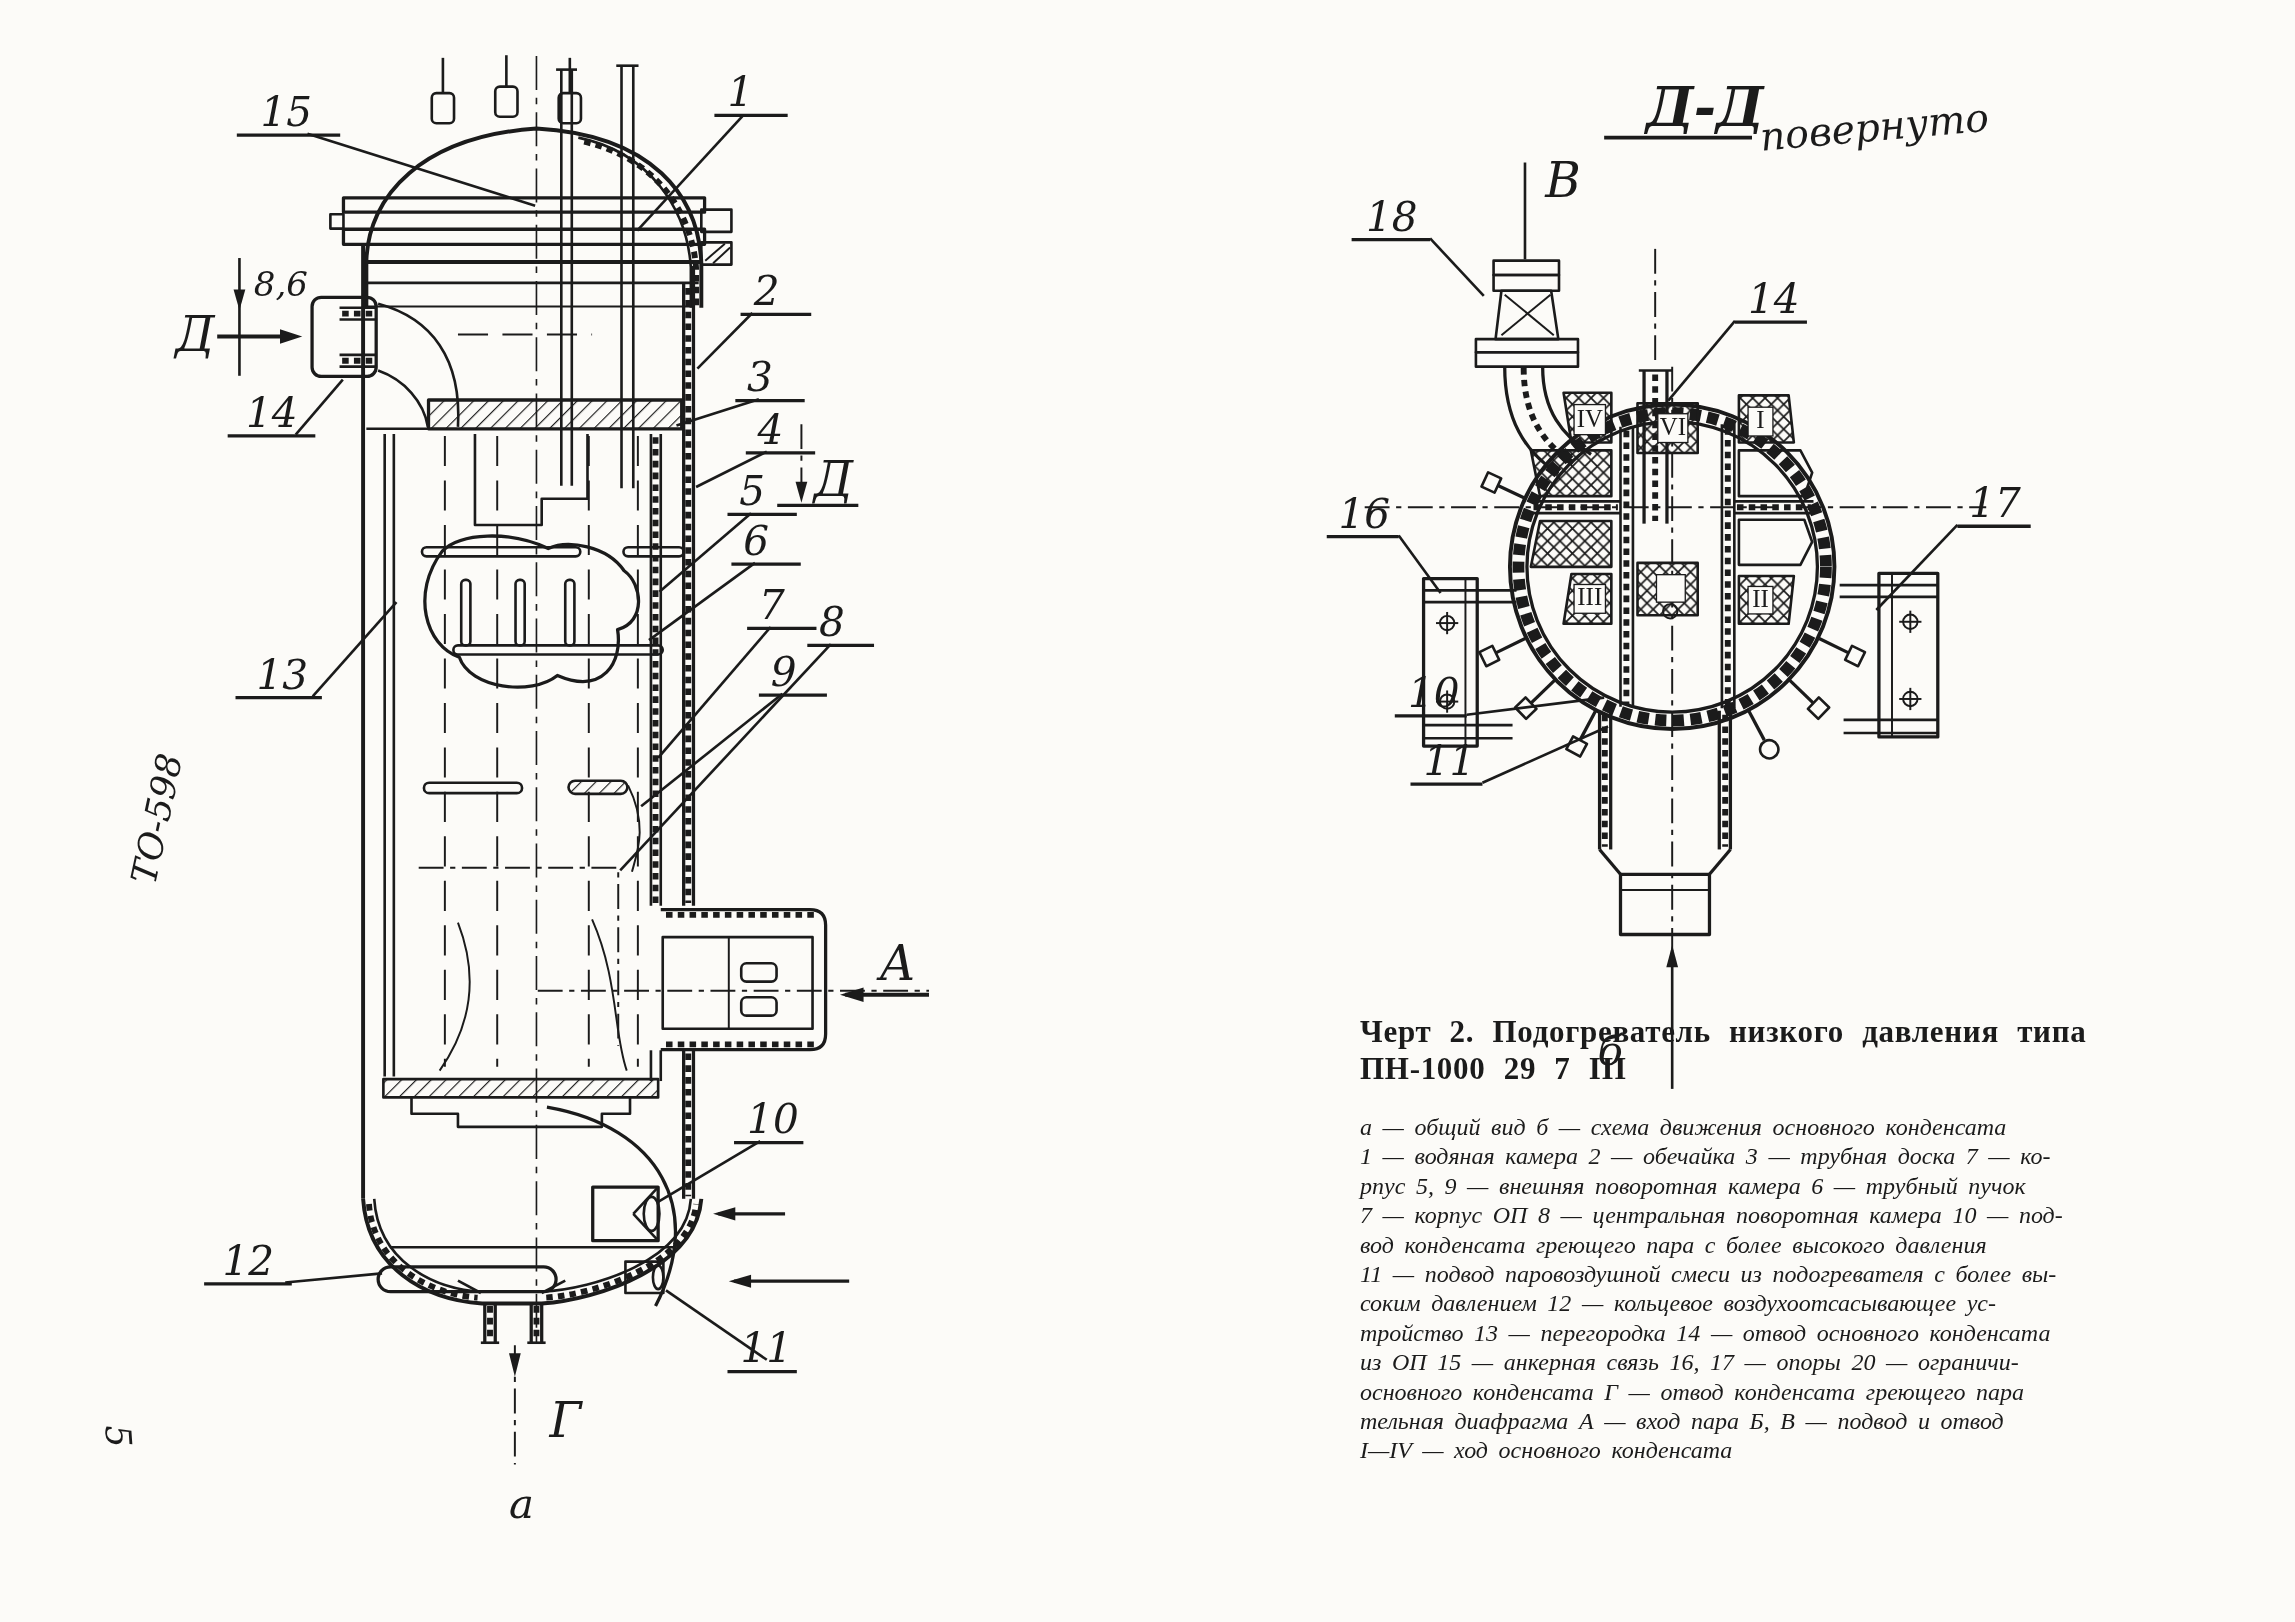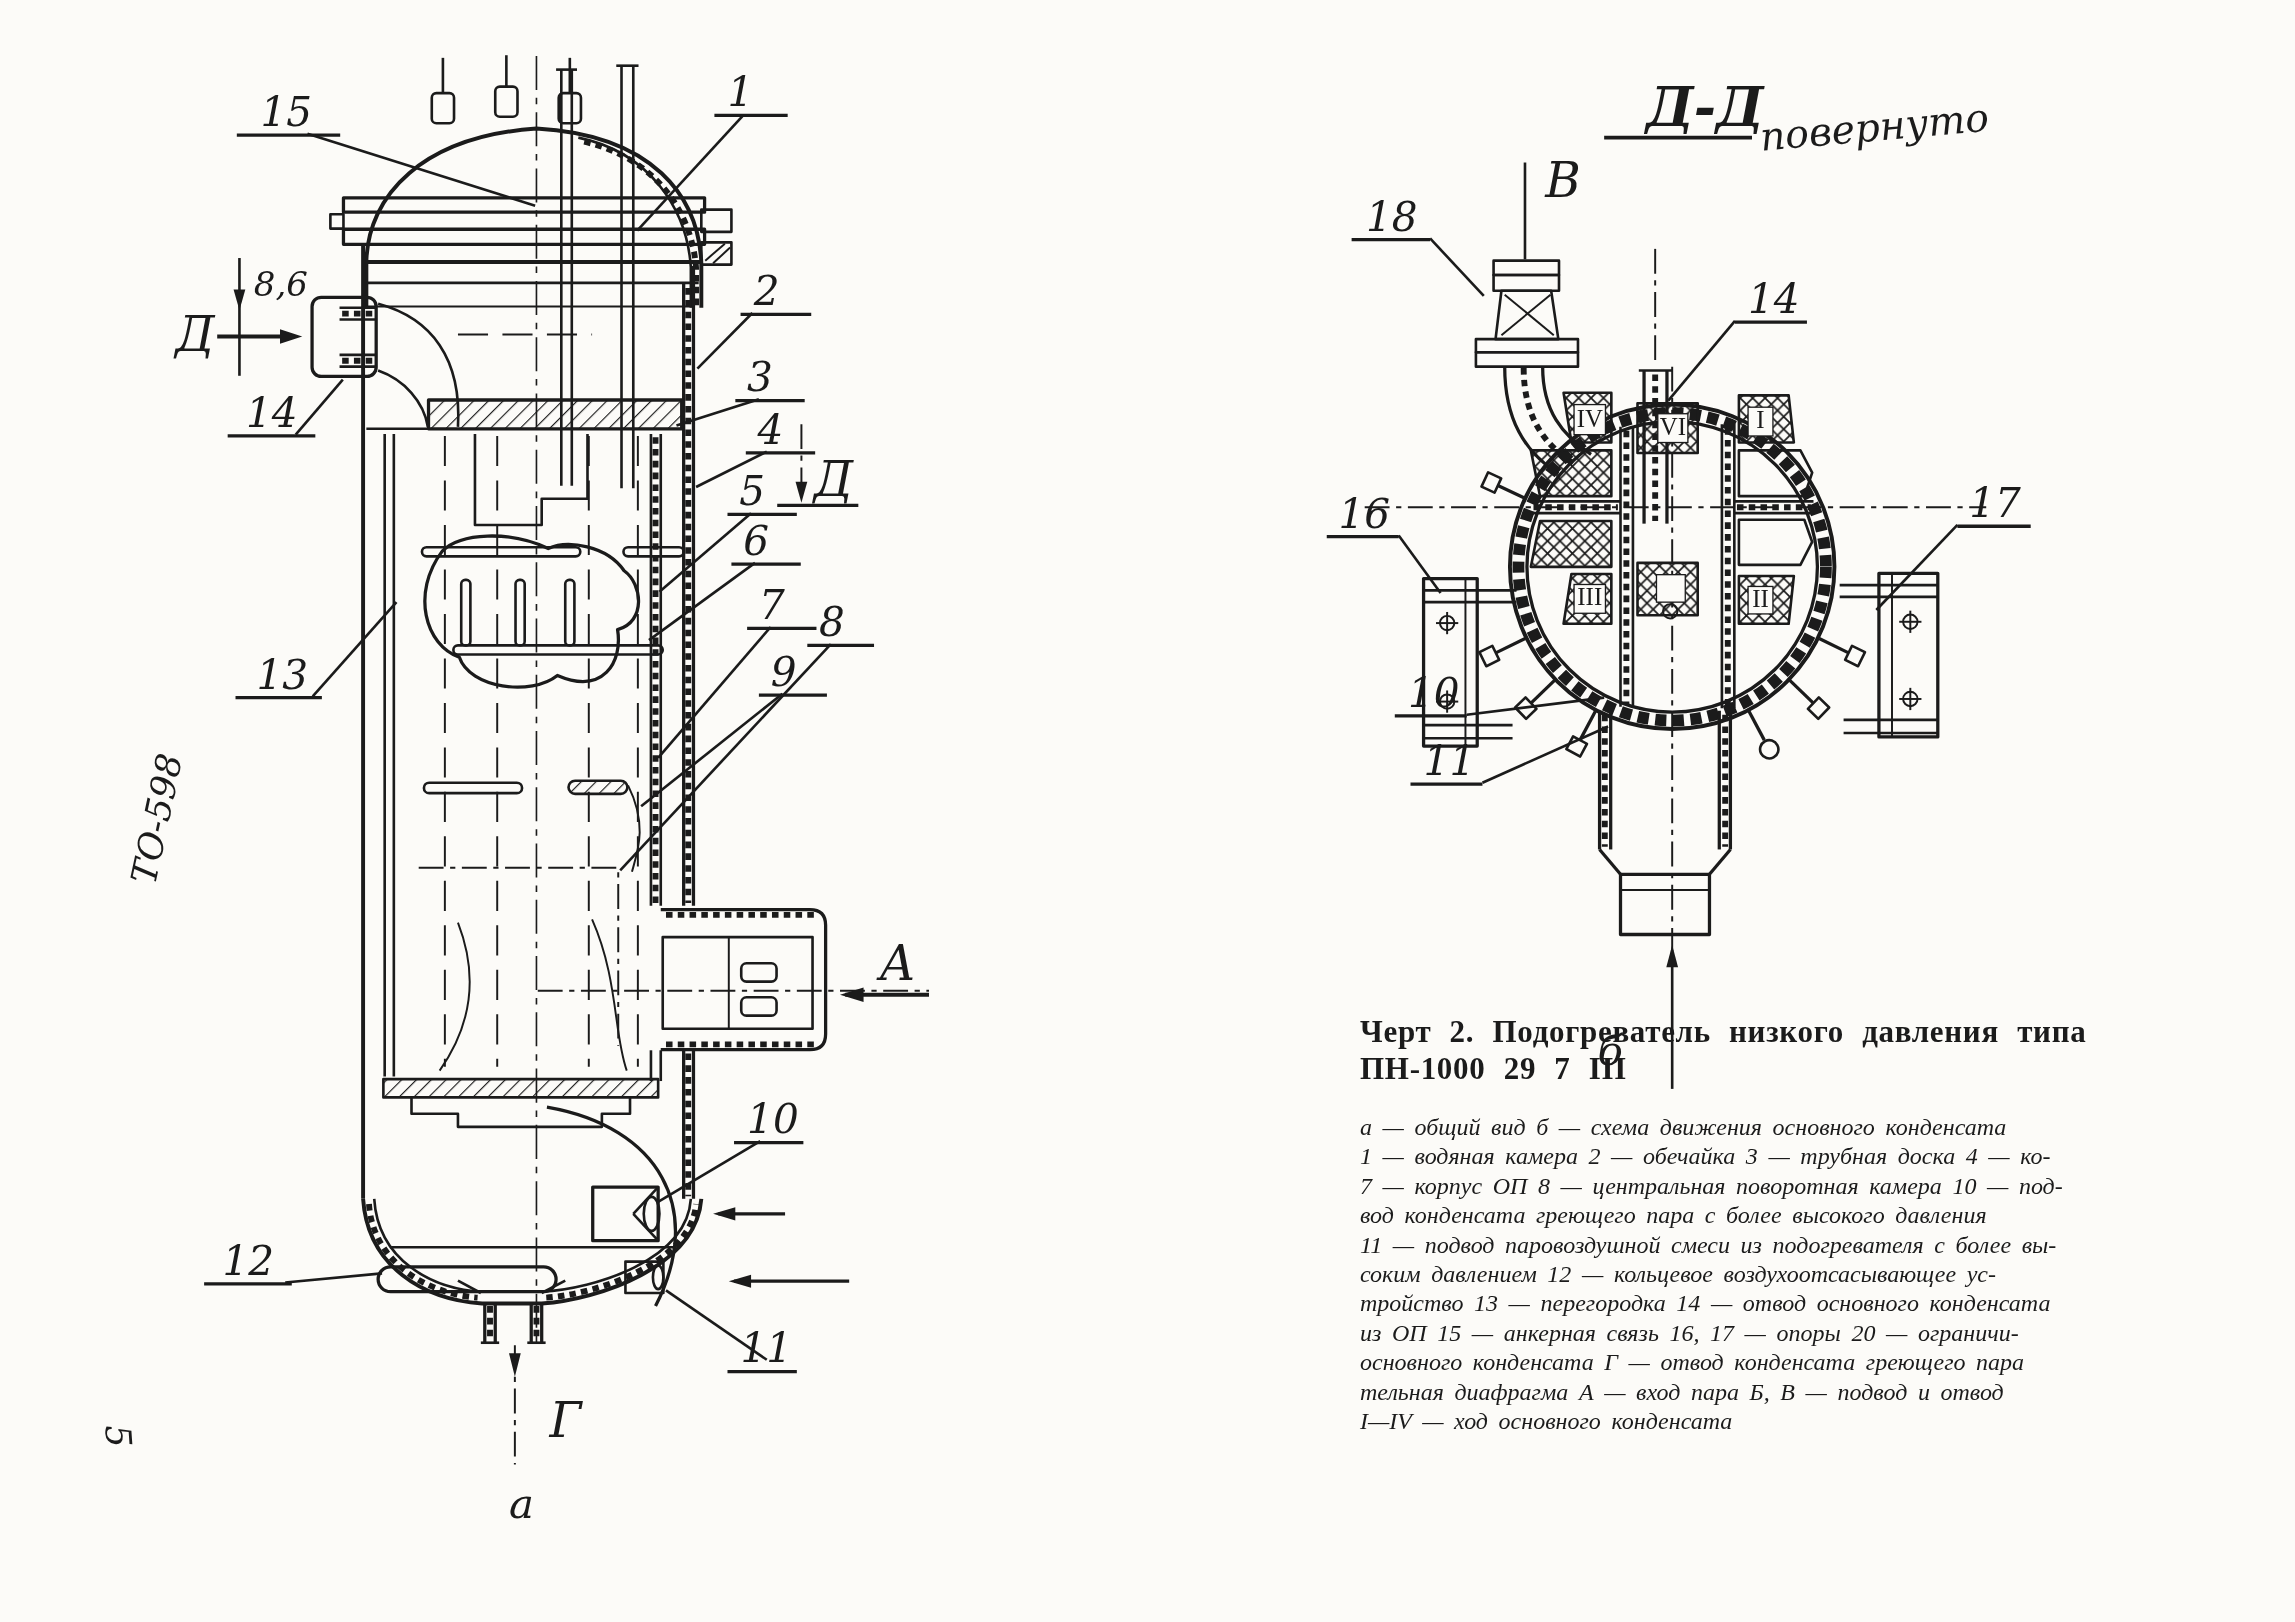--- a/index.html
+++ b/index.html
@@ -454,21 +454,22 @@
   <text class="rot" transform="translate(162,2196) rotate(86)" text-anchor="middle">5</text>
 </svg>
 
 <div class="caption">
   <div class="cap-title">
     <div>Черт 2. Подогреватель низкого давления типа</div>
     <div>ПН-1000 29 7 III</div>
   </div>
   <div class="cap-body">
     <div class="cap-line">а — общий вид б — схема движения основного конденсата</div>
-    <div class="cap-line">1 — водяная камера 2 — обечайка 3 — трубная доска 4 — ко-</div>
+    <div class="cap-line">1 — водяная камера 2 — обечайка 3 — трубная доска 7 — ко-</div>
+    <div class="cap-line">рпус 5, 9 — внешняя поворотная камера 6 — трубный пучок</div>
     <div class="cap-line">7 — корпус ОП 8 — центральная поворотная камера 10 — под-</div>
     <div class="cap-line">вод конденсата греющего пара с более высокого давления</div>
     <div class="cap-line">11 — подвод паровоздушной смеси из подогревателя с более вы-</div>
     <div class="cap-line">соким давлением 12 — кольцевое воздухоотсасывающее ус-</div>
     <div class="cap-line">тройство 13 — перегородка 14 — отвод основного конденсата</div>
     <div class="cap-line">из ОП 15 — анкерная связь 16, 17 — опоры 20 — ограничи-</div>
     <div class="cap-line">основного конденсата Г — отвод конденсата греющего пара</div>
     <div class="cap-line">тельная диафрагма А — вход пара Б, В — подвод и отвод</div>
     <div class="cap-line">I—IV — ход основного конденсата</div>
   </div>

